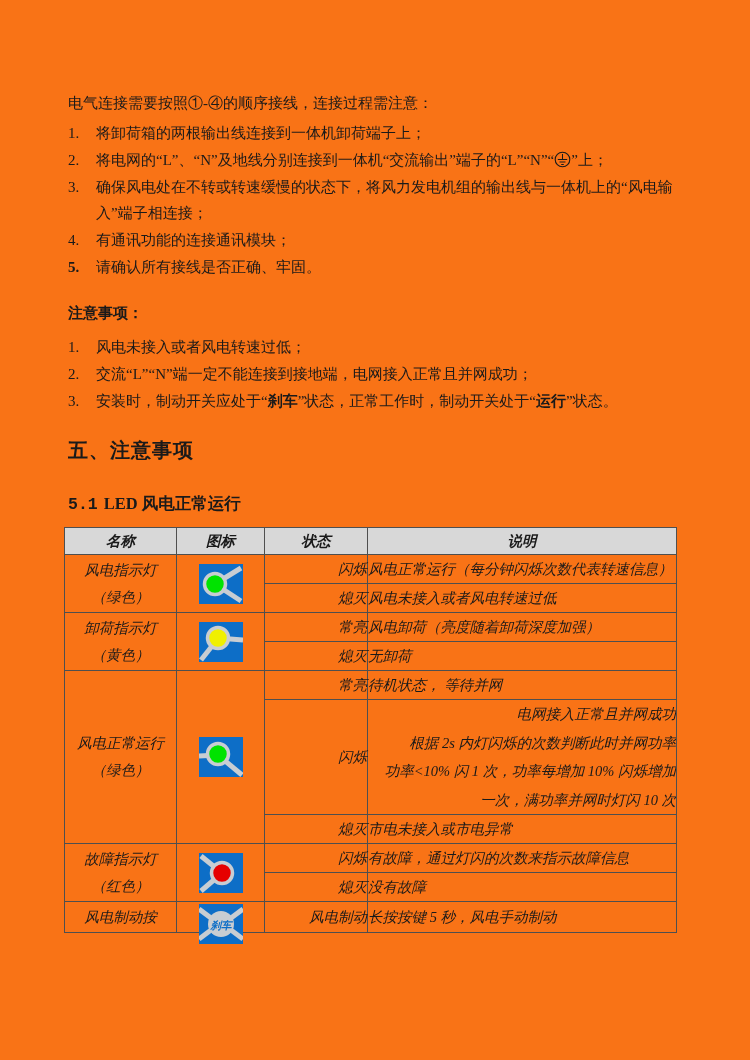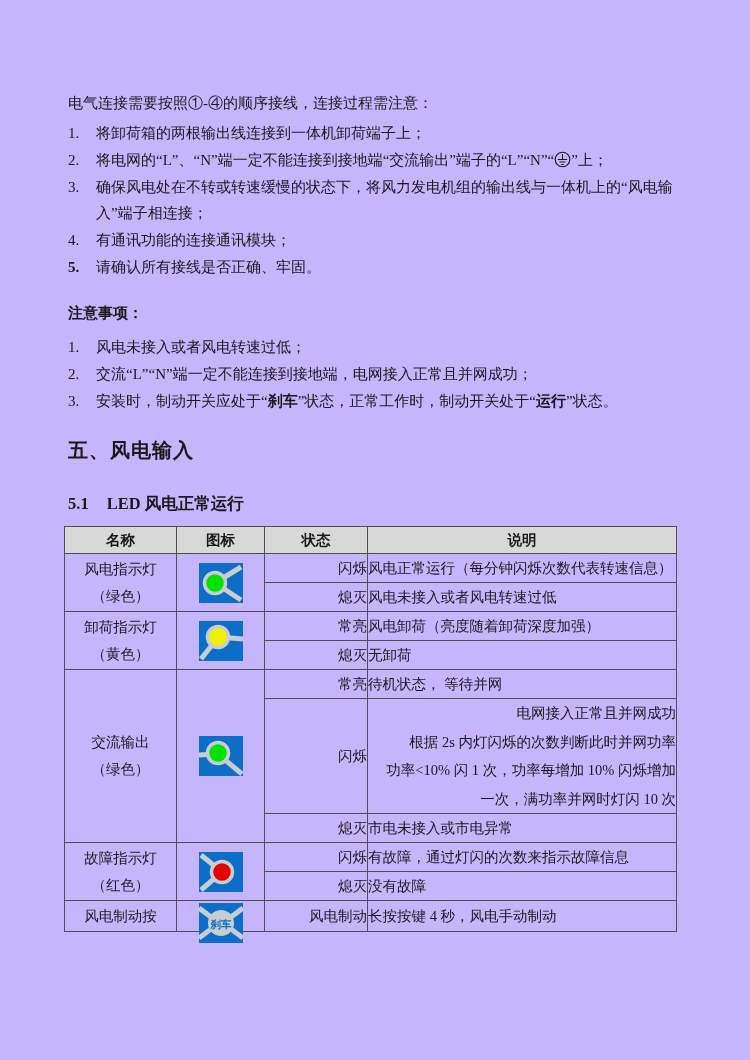--- a/index.html
+++ b/index.html
@@ -1,35 +1,35 @@
 <!DOCTYPE html>
 <html style="--icon-blue: #0d6ec7; --led-green: #00e300; --led-yellow: #f0f000; --led-red: #e60000; --ring-gray: #c8cdd2; --header-bg: #d8d8d8;"><head>
 <meta charset="utf-8">
 <style>
   html,body { margin:0; padding:0; background:#ffffff; }
   .page {
-    position:relative; width:750px; height:1060px; background:#c4b5fd;
+    position:relative; width:750px; height:1060px; background:#f97316;
     font-family:"Liberation Serif","DejaVu Serif",serif;
     color:#1a1a1a; overflow:hidden;
   }
   .content { padding:90px 64px 0 68px; font-size:15px; line-height:26px; }
   .intro { margin-bottom:4px; }
   .li { display:flex; margin:1px 0; }
   .li .num { width:28px; flex:none; }
   .li .txt { flex:1; }
   .num-bold { font-weight:700; }
   .notes-title { font-weight:700; margin:20px 0 8px 0; }
   .bold-seg { font-weight:700; }
   .h1 { font-size:20px; font-weight:700; line-height:28px; margin:22px 0 0 0; letter-spacing:1px; }
   .h2 { font-size:16.5px; font-weight:700; line-height:24px; margin:28px 0 10px 0; }
-  .h2 .h2num { margin-right:18px; }
+  .h2 .h2num { margin-right:6px;font-family:Liberation Mono, monospace; }
   .gnd { vertical-align:-3px; }
   .gnd circle, .gnd path { stroke:#1a1a1a; fill:none; }
 
-  table.led { border-collapse:collapse; table-layout:fixed; width:612px; margin-left:-4px; }
+  table.led { border-collapse:collapse; table-layout:fixed; width:612px; margin-left:-4px;font-style:italic; }
   table.led td { border:1px solid #4f4f4f; font-size:14.5px; padding:0; }
   tr.hdr td { height:24px; background:var(--header-bg,#d8d8d8); font-weight:700; text-align:center; }
   td.name-cell { text-align:center; line-height:27px; }
   td.icon-cell { text-align:center; vertical-align:middle; }
   td.st { text-align:right; }
   td.de { padding-left:8px; }
   .dline { line-height:28px; white-space:nowrap; overflow:hidden; }
   .dtall .dline { line-height:28.5px;text-align:right; }
   tr.r28 td { height:28px; }
   tr.r27 td { height:27px; }
@@ -57,21 +57,21 @@
 
     <div class="intro">电气连接需要按照①-④的顺序接线，连接过程需注意：</div>
 
     <div class="li">
       <span class="num">1.</span>
       <span class="txt">将卸荷箱的两根输出线连接到一体机卸荷端子上；</span>
     </div>
 
     <div class="li">
       <span class="num">2.</span>
-      <span class="txt"><span>将电网的“L”、“N”端一定不能连接到接地端“交流输出”端子的“L”“N”“</span><svg class="gnd" width="17" height="17" viewBox="0 0 20 20">
+      <span class="txt"><span>将电网的“L”、“N”及地线分别连接到一体机“交流输出”端子的“L”“N”“</span><svg class="gnd" width="17" height="17" viewBox="0 0 20 20">
             <circle cx="10" cy="10" r="8.6" stroke-width="1.3"></circle>
             <path d="M10 3.5 L10 10 M4.5 10 L15.5 10 M6.5 13 L13.5 13 M8.5 16 L11.5 16" stroke-width="1.2"></path>
           </svg><span>”上；</span></span>
     </div>
 
     <div class="li">
       <span class="num">3.</span>
       <span class="txt">确保风电处在不转或转速缓慢的状态下，将风力发电机组的输出线与一体机上的“风电输入”端子相连接；</span>
     </div>
 
@@ -95,21 +95,21 @@
     <div class="li">
       <span class="num">2.</span>
       <span class="txt">交流“L”“N”端一定不能连接到接地端，电网接入正常且并网成功；</span>
     </div>
 
     <div class="li">
       <span class="num">3.</span>
       <span class="txt"><span>安装时，制动开关应处于“</span><span class="bold-seg">刹车</span><span>”状态，正常工作时，制动开关处于“</span><span class="bold-seg">运行</span><span>”状态。</span></span>
     </div>
 
-    <div class="h1">五、风电输入</div>
+    <div class="h1">五、注意事项</div>
 
     <div class="h2">
       <span class="h2num">5.1</span><span>LED 风电正常运行</span>
     </div>
 
     <table class="led">
       <colgroup>
           <col style="width:112px">
           <col style="width:88px">
           <col style="width:103px">
@@ -169,21 +169,21 @@
       </tr>
       <tr class="r28">
         <td class="st">熄灭</td>
         <td class="de">
               <div class="dline">无卸荷</div>
             </td>
       </tr>
 
       <tr class="r27">
         <td class="name-cell" rowspan="3">
-          <div>交流输出</div>
+          <div>风电正常运行</div>
           <div>（绿色）</div>
         </td>
         <td class="icon-cell" rowspan="3">
           <svg width="44" height="40" viewBox="0 0 44 40">
             <rect class="icon-bg" width="44" height="40"></rect>
             <path class="icon-line" d="M0 19 L19 18"></path>
             <path class="icon-line" d="M19 18 L43 38"></path>
             <circle class="led-ring f-green" cx="19" cy="17" r="10.5"></circle>
           </svg>
         </td>
@@ -243,20 +243,20 @@
             <path class="icon-line" d="M0 5 L16 17"></path>
             <path class="icon-line" d="M0 35 L16 23"></path>
             <path class="icon-line" d="M44 5 L28 17"></path>
             <path class="icon-line" d="M44 35 L28 23"></path>
             <circle class="brake-circle" cx="22" cy="20" r="13"></circle>
             <text class="brake-label" x="22" y="24.5">刹车</text>
           </svg>
         </td>
         <td class="st">风电制动</td>
         <td class="de">
-              <div class="dline">长按按键 4 秒，风电手动制动</div>
+              <div class="dline">长按按键 5 秒，风电手动制动</div>
             </td>
       </tr>
     </tbody>
       </table>
 
   </div>
 </div>
 
 </body></html>

